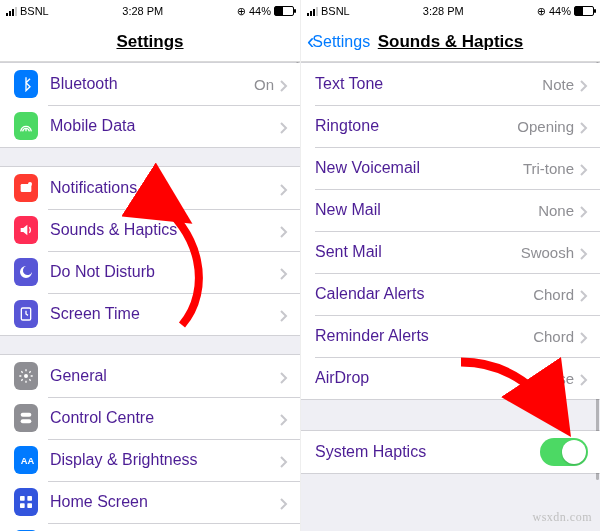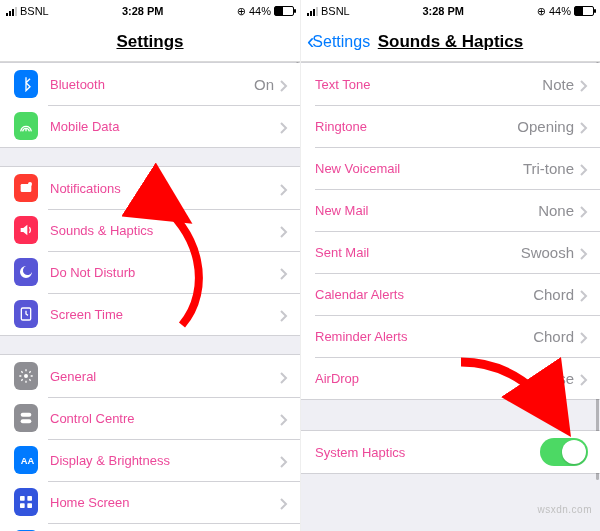--- a/index.html
+++ b/index.html
@@ -33,21 +33,21 @@
     font-weight: 500;
     color:#000;
   }
   .status-left, .status-right { display:flex; align-items:center; gap:3px; }
   .bars { display:flex; align-items:flex-end; gap:1px; height:10px; }
   .bars span { width:2px; background:#000; }
   .bars span:nth-child(1){height:3px}
   .bars span:nth-child(2){height:5px}
   .bars span:nth-child(3){height:7px}
   .bars span:nth-child(4){height:9px; background:#ccc}
-  .status-time{ font-weight:700; }
+  .status-time{ font-weight:400; }
   .battery-box{ width:20px;height:10px;border:1px solid #000;border-radius:2px;position:relative; }
   .battery-box::after{content:"";position:absolute;right:-3px;top:2px;width:2px;height:4px;background:#000;border-radius:1px;}
   .battery-fill{height:100%;width:44%;background:#000;}
   
   .nav-bar {
     height: 40px;
     display:flex;
     align-items:center;
     justify-content:center;
     position:relative;
@@ -74,36 +74,36 @@
     height:0.5px; background:#d1d1d6;
   }
   .row.noicon + .row.noicon::before,
   .row.noicon::before { left:14px; }
   .icon-sq{
     width:24px;height:28px;border-radius:6px;
     display:flex;align-items:center;justify-content:center;
     margin-right:12px; flex-shrink:0;
   }
   .icon-sq svg{width:16px;height:16px;fill:#fff;}
-  .row-label{ font-size:13px; color:#ec4899; flex:1; }
+  .row-label{ font-size:16px; color:#4c1d95; flex:1; }
   .row-value{ font-size:15px; color:#8e8e93; margin-right:6px; }
   .chevron{
     width:8px;height:12px;
   }
   .chevron svg{width:8px;height:12px;stroke:#c7c7cc;stroke-width:2;fill:none;}
   .switch{
     width:48px;height:28px;border-radius:14px;background:#4cd964;position:relative;
   }
   .switch::after{
     content:"";position:absolute;width:24px;height:24px;background:#fff;border-radius:50%;
     top:2px;right:2px;box-shadow:0 1px 2px rgba(0,0,0,0.2);
   }
   .watermark{
-    position:absolute; right:8px; bottom:16px; font-size:10px;
-    color:#c0c0c0; letter-spacing:0.5px;
+    position:absolute; right:8px; bottom:6px; font-size:12px;
+    color:#c0c0c0; letter-spacing:0.5px;font-family:Liberation Serif, serif;
   }
   
   .red-arrow{position:absolute;pointer-events:none;}
   .red-arrow svg{overflow:visible;}
   
   .scroll-ind{position:absolute;right:1px;width:3px;background:rgba(0,0,0,0.25);border-radius:2px;}
 </style>
 </head>
 <body>
 

